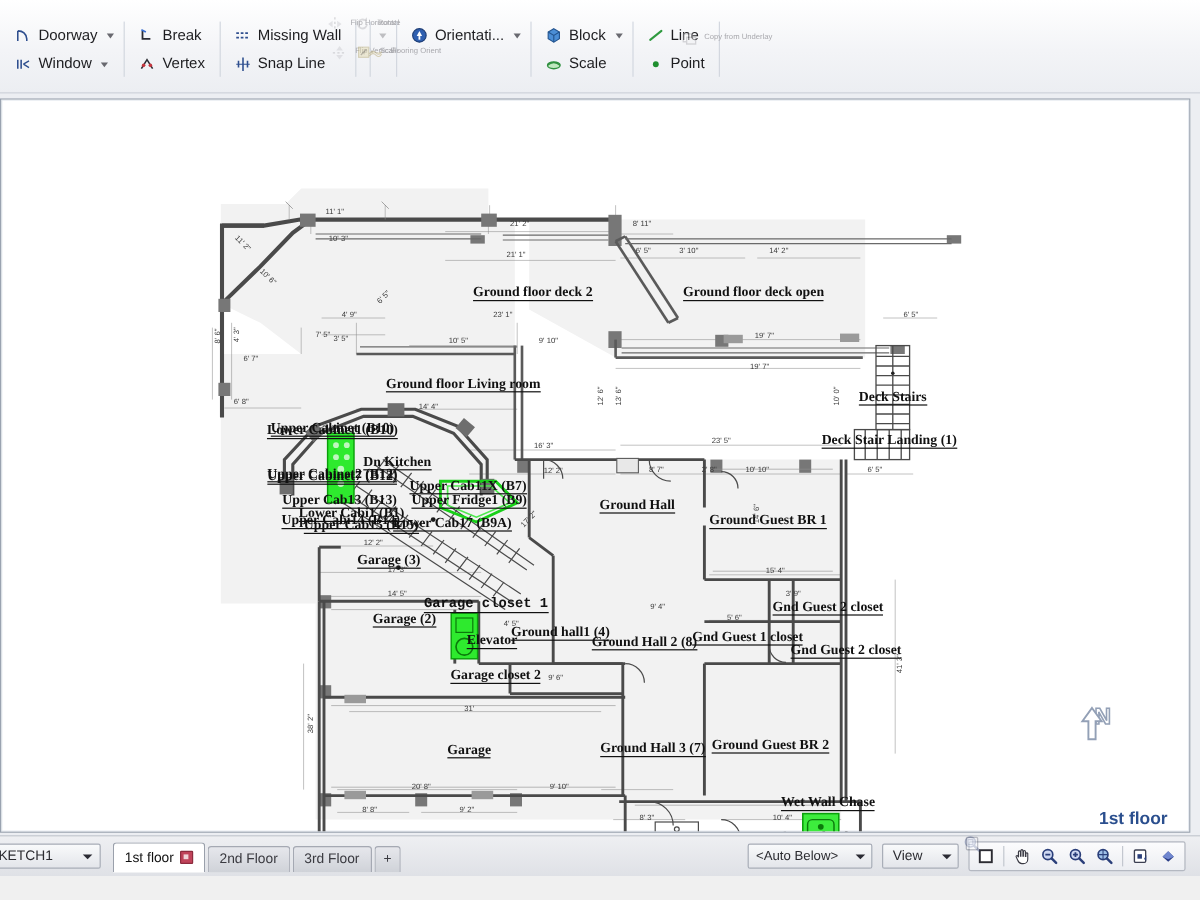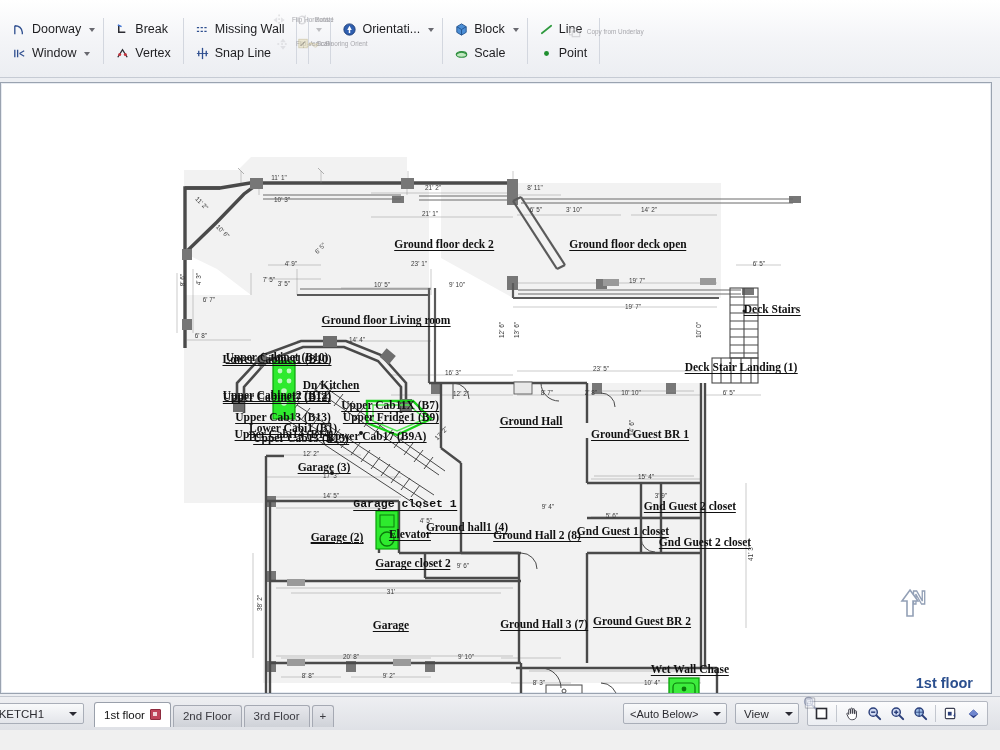--- a/index.html
+++ b/index.html
@@ -643,40 +643,40 @@
 
           <g stroke="#5a5a5a" stroke-width="0.9" fill="#e8e8e8">
             <rect x="513" y="299" width="18" height="12"></rect>
           </g>
         </svg>
 
         <div id="labels">
             <div class="rlabel" style="left: 443px; top: 155px;">Ground floor deck 2</div>
             <div class="rlabel" style="left: 627px; top: 155px;">Ground floor deck open</div>
             <div class="rlabel" style="left: 385px; top: 231px;">Ground floor Living room</div>
-            <div class="rlabel" style="left: 743px; top: 220px; margin-left: 28px;">Deck Stairs</div>
+            <div class="rlabel" style="left: 743px; top: 242px;">Deck Stairs</div>
             <div class="rlabel" style="left: 740px; top: 278px;">Deck Stair Landing  (1)</div>
             <div class="rlabel" style="left: 276px; top: 268px;">Upper Cabinet (B10)</div>
             <div class="rlabel" style="left: 276px; top: 270px;">Lower Cabinet1 (B10)</div>
             <div class="rlabel" style="left: 330px; top: 296px;">Dn Kitchen</div>
             <div class="rlabel" style="left: 276px; top: 306px;">Upper Cabinet2 (B12)</div>
             <div class="rlabel" style="left: 276px; top: 308px;">Upper Cabinet7 (B12)</div>
             <div class="rlabel" style="left: 389px; top: 316px;">Upper Cab11X (B7)</div>
             <div class="rlabel" style="left: 282px; top: 328px;">Upper Cab13 (B13)</div>
             <div class="rlabel" style="left: 390px; top: 328px;">Upper Fridge1 (B9)</div>
             <div class="rlabel" style="left: 292px; top: 339px;">Lower Cabi1 (B1)</div>
             <div class="rlabel" style="left: 283px; top: 345px;">Upper Cabi14 (B14)</div>
             <div class="rlabel" style="left: 376px; top: 347px;">Lower Cab17 (B9A)</div>
             <div class="rlabel" style="left: 300px; top: 349px;">Upper Cab15 (B15)</div>
             <div class="rlabel" style="left: 530px; top: 332px;">Ground Hall</div>
             <div class="rlabel" style="left: 639px; top: 345px;">Ground Guest BR 1</div>
             <div class="rlabel" style="left: 323px; top: 378px;">Garage  (3)</div>
             <div class="rlabel" style="left: 404px; top: 415px; font-family: Liberation Mono, monospace;">Garage closet 1</div>
             <div class="rlabel" style="left: 689px; top: 417px;">Gnd Guest 2 closet</div>
-            <div class="rlabel" style="left: 336px; top: 448px; text-decoration: underline;">Garage  (2)</div>
+            <div class="rlabel" style="left: 336px; top: 427px;">Garage  (2)</div>
             <div class="rlabel" style="left: 409px; top: 445px;">Elevator</div>
             <div class="rlabel" style="left: 466px; top: 438px;">Ground  hall1  (4)</div>
             <div class="rlabel" style="left: 536px; top: 446px;">Ground Hall 2  (8)</div>
             <div class="rlabel" style="left: 622px; top: 442px;">Gnd Guest 1 closet</div>
             <div class="rlabel" style="left: 704px; top: 453px;">Gnd Guest 2 closet</div>
             <div class="rlabel" style="left: 412px; top: 474px; text-align: right;">Garage closet 2</div>
             <div class="rlabel" style="left: 390px; top: 536px;">Garage</div>
             <div class="rlabel" style="left: 543px; top: 535px;">Ground Hall 3  (7)</div>
             <div class="rlabel" style="left: 641px; top: 532px;">Ground Guest BR 2</div>
             <div class="rlabel" style="left: 689px; top: 580px;">Wet Wall Chase</div>

